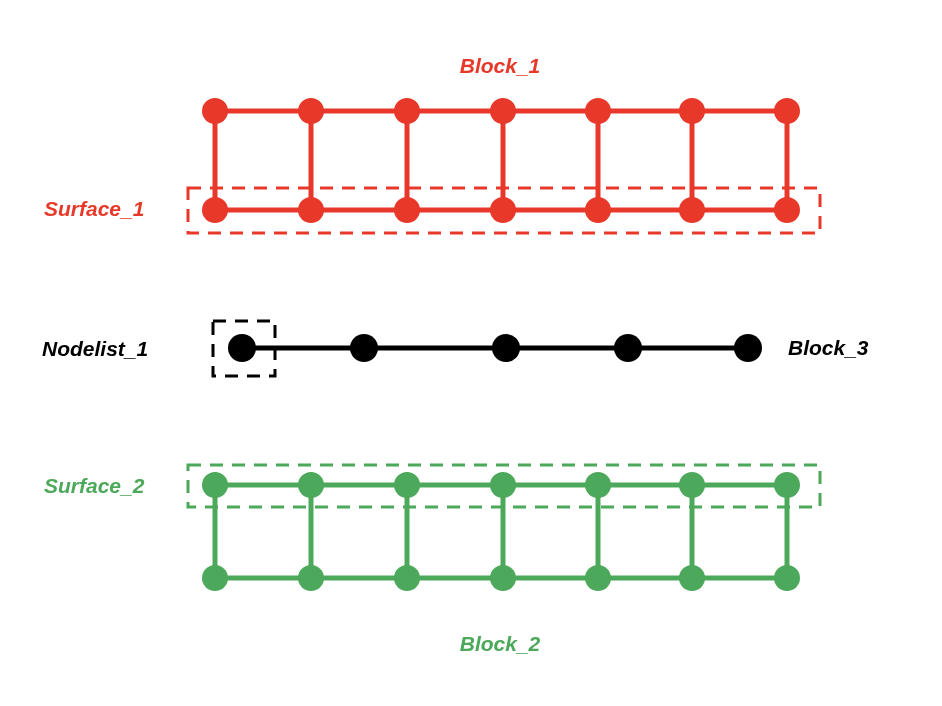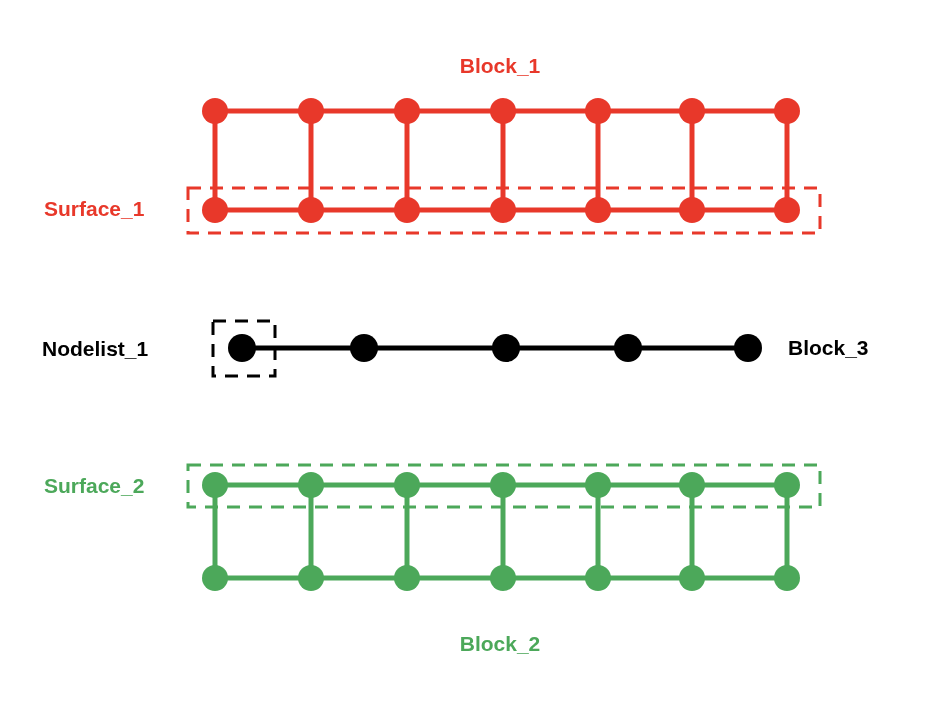--- a/index.html
+++ b/index.html
@@ -14,20 +14,21 @@
     font-family: "Liberation Sans", sans-serif;
     overflow: hidden;
     position: relative;
   }
   #diagram-root {
     position: absolute;
     left: 0;
     top: 0;
     width: 942px;
     height: 706px;
+    font-style: italic;
   }
   svg#diagram-canvas {
     display: block;
     width: 942px;
     height: 706px;
   }
   text.diagram-label {
     font-family: "Liberation Sans", sans-serif;
     font-weight: bold;
     font-size: 21px;

